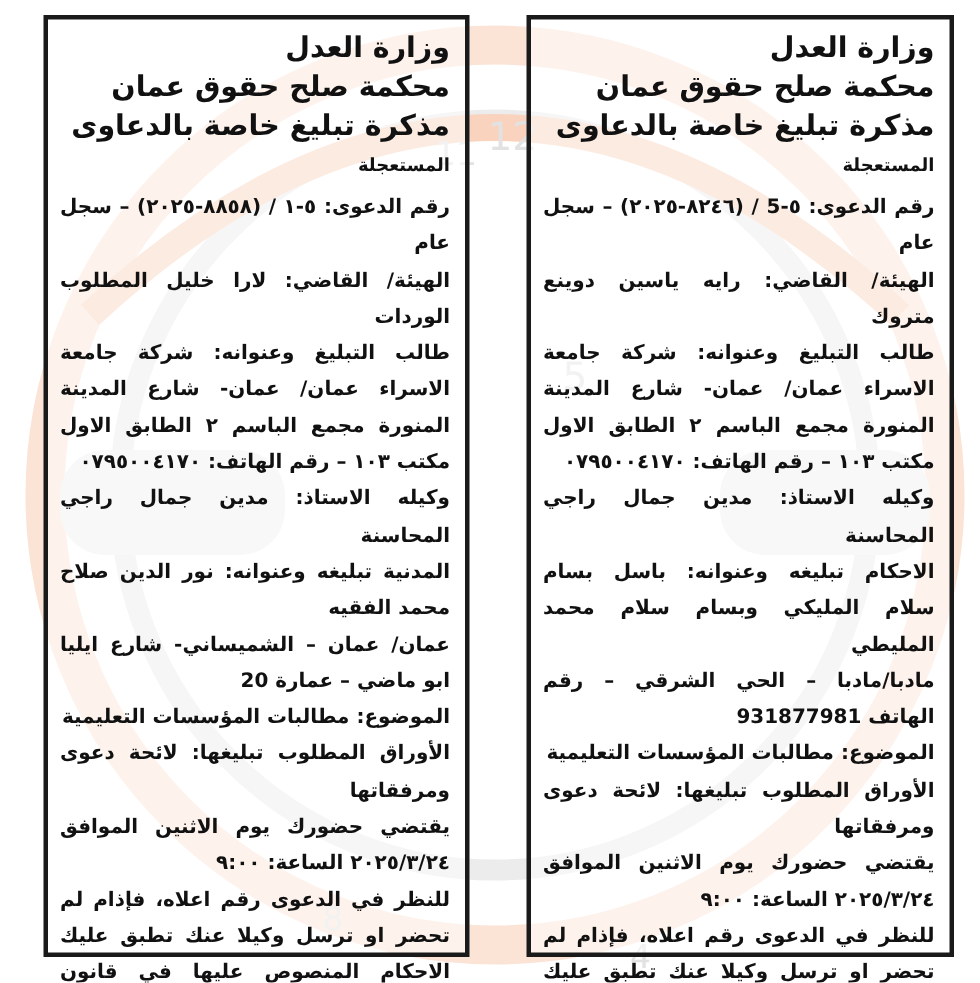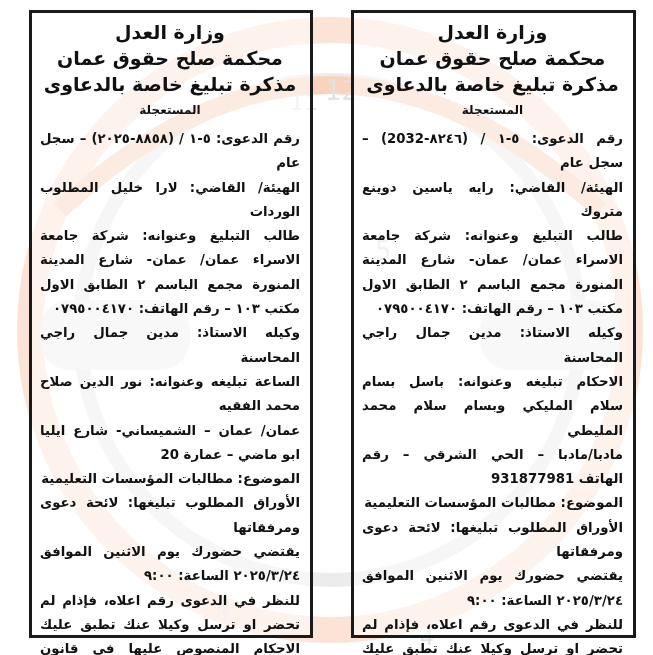--- a/index.html
+++ b/index.html
@@ -13,21 +13,21 @@
     position:absolute; top:10px; height:628px;
     border:3px solid #1a1a1a;
     box-sizing:border-box;
     background:rgba(255,255,255,0.55);
     direction:rtl;
     color:#111;
     padding:6px 10px 6px 8px;
   }
   #notice-left { left:29px; width:284px; }
   #notice-right { left:351px; width:285px; }
-  .hdr { text-align:center; font-weight:bold; font-size:19px; line-height:26px; }
+  .hdr { font-weight:bold; font-size:19px; line-height:26px; }
   .hdr .l4 { font-size:12px; }
   .body { margin-top:4px; font-size:13.3px; font-weight:bold; line-height:24.3px; text-align:justify; }
   .body p { margin:0; }
 </style>
 </head>
 <body>
 
 <svg class="watermark" width="653" height="655" viewBox="0 0 653 655">
   <circle cx="330" cy="330" r="300" fill="none" stroke="#fbe3d6" stroke-width="26"></circle>
   <circle cx="330" cy="330" r="250" fill="none" stroke="#ececec" stroke-width="14"></circle>
@@ -46,38 +46,38 @@
     <div>وزارة العدل</div>
     <div>محكمة صلح حقوق عمان</div>
     <div>مذكرة تبليغ خاصة بالدعاوى</div>
     <div class="l4">المستعجلة</div>
   </div>
   <div class="body">
     <p>رقم الدعوى: ٥-١ / (٨٨٥٨-٢٠٢٥) – سجل عام</p>
     <p>الهيئة/ القاضي: لارا خليل المطلوب الوردات</p>
     <p>طالب التبليغ وعنوانه: شركة جامعة الاسراء عمان/ عمان- شارع المدينة المنورة مجمع الباسم ٢ الطابق الاول مكتب ١٠٣ – رقم الهاتف: ٠٧٩٥٠٠٤١٧٠</p>
     <p>وكيله الاستاذ: مدين جمال راجي المحاسنة</p>
-    <p>الساعة تبليغه وعنوانه: نور الدين صلاح محمد الفقيه</p>
+    <p>المدنية تبليغه وعنوانه: نور الدين صلاح محمد الفقيه</p>
     <p>عمان/ عمان – الشميساني- شارع ايليا ابو ماضي – عمارة 20</p>
     <p>الموضوع: مطالبات المؤسسات التعليمية</p>
     <p>الأوراق المطلوب تبليغها: لائحة دعوى ومرفقاتها</p>
     <p>يقتضي حضورك يوم الاثنين الموافق ٢٠٢٥/٣/٢٤ الساعة: ٩:٠٠</p>
     <p>للنظر في الدعوى رقم اعلاه، فإذام لم تحضر او ترسل وكيلا عنك تطبق عليك الاحكام المنصوص عليها في قانون محاكم الصلح وقانون اصول المحاكمات المدنية.</p>
   </div>
 </div>
 
 <div id="notice-right" class="notice">
   <div class="hdr">
     <div>وزارة العدل</div>
     <div>محكمة صلح حقوق عمان</div>
     <div>مذكرة تبليغ خاصة بالدعاوى</div>
     <div class="l4">المستعجلة</div>
   </div>
   <div class="body">
-    <p>رقم الدعوى: ٥-١ / (٨٢٤٦-2032) – سجل عام</p>
+    <p>رقم الدعوى: ٥-5 / (٨٢٤٦-٢٠٢٥) – سجل عام</p>
     <p>الهيئة/ القاضي: رايه ياسين دوينع متروك</p>
     <p>طالب التبليغ وعنوانه: شركة جامعة الاسراء عمان/ عمان- شارع المدينة المنورة مجمع الباسم ٢ الطابق الاول مكتب ١٠٣ – رقم الهاتف: ٠٧٩٥٠٠٤١٧٠</p>
     <p>وكيله الاستاذ: مدين جمال راجي المحاسنة</p>
     <p>الاحكام تبليغه وعنوانه: باسل بسام سلام المليكي وبسام سلام محمد المليطي</p>
     <p>مادبا/مادبا – الحي الشرقي – رقم الهاتف 931877981</p>
     <p>الموضوع: مطالبات المؤسسات التعليمية</p>
     <p>الأوراق المطلوب تبليغها: لائحة دعوى ومرفقاتها</p>
     <p>يقتضي حضورك يوم الاثنين الموافق ٢٠٢٥/٣/٢٤ الساعة: ٩:٠٠</p>
     <p>للنظر في الدعوى رقم اعلاه، فإذام لم تحضر او ترسل وكيلا عنك تطبق عليك الاحكام المنصوص عليها في قانون محاكم الصلح وقانون اصول المحاكمات المدنية.</p>
   </div>

